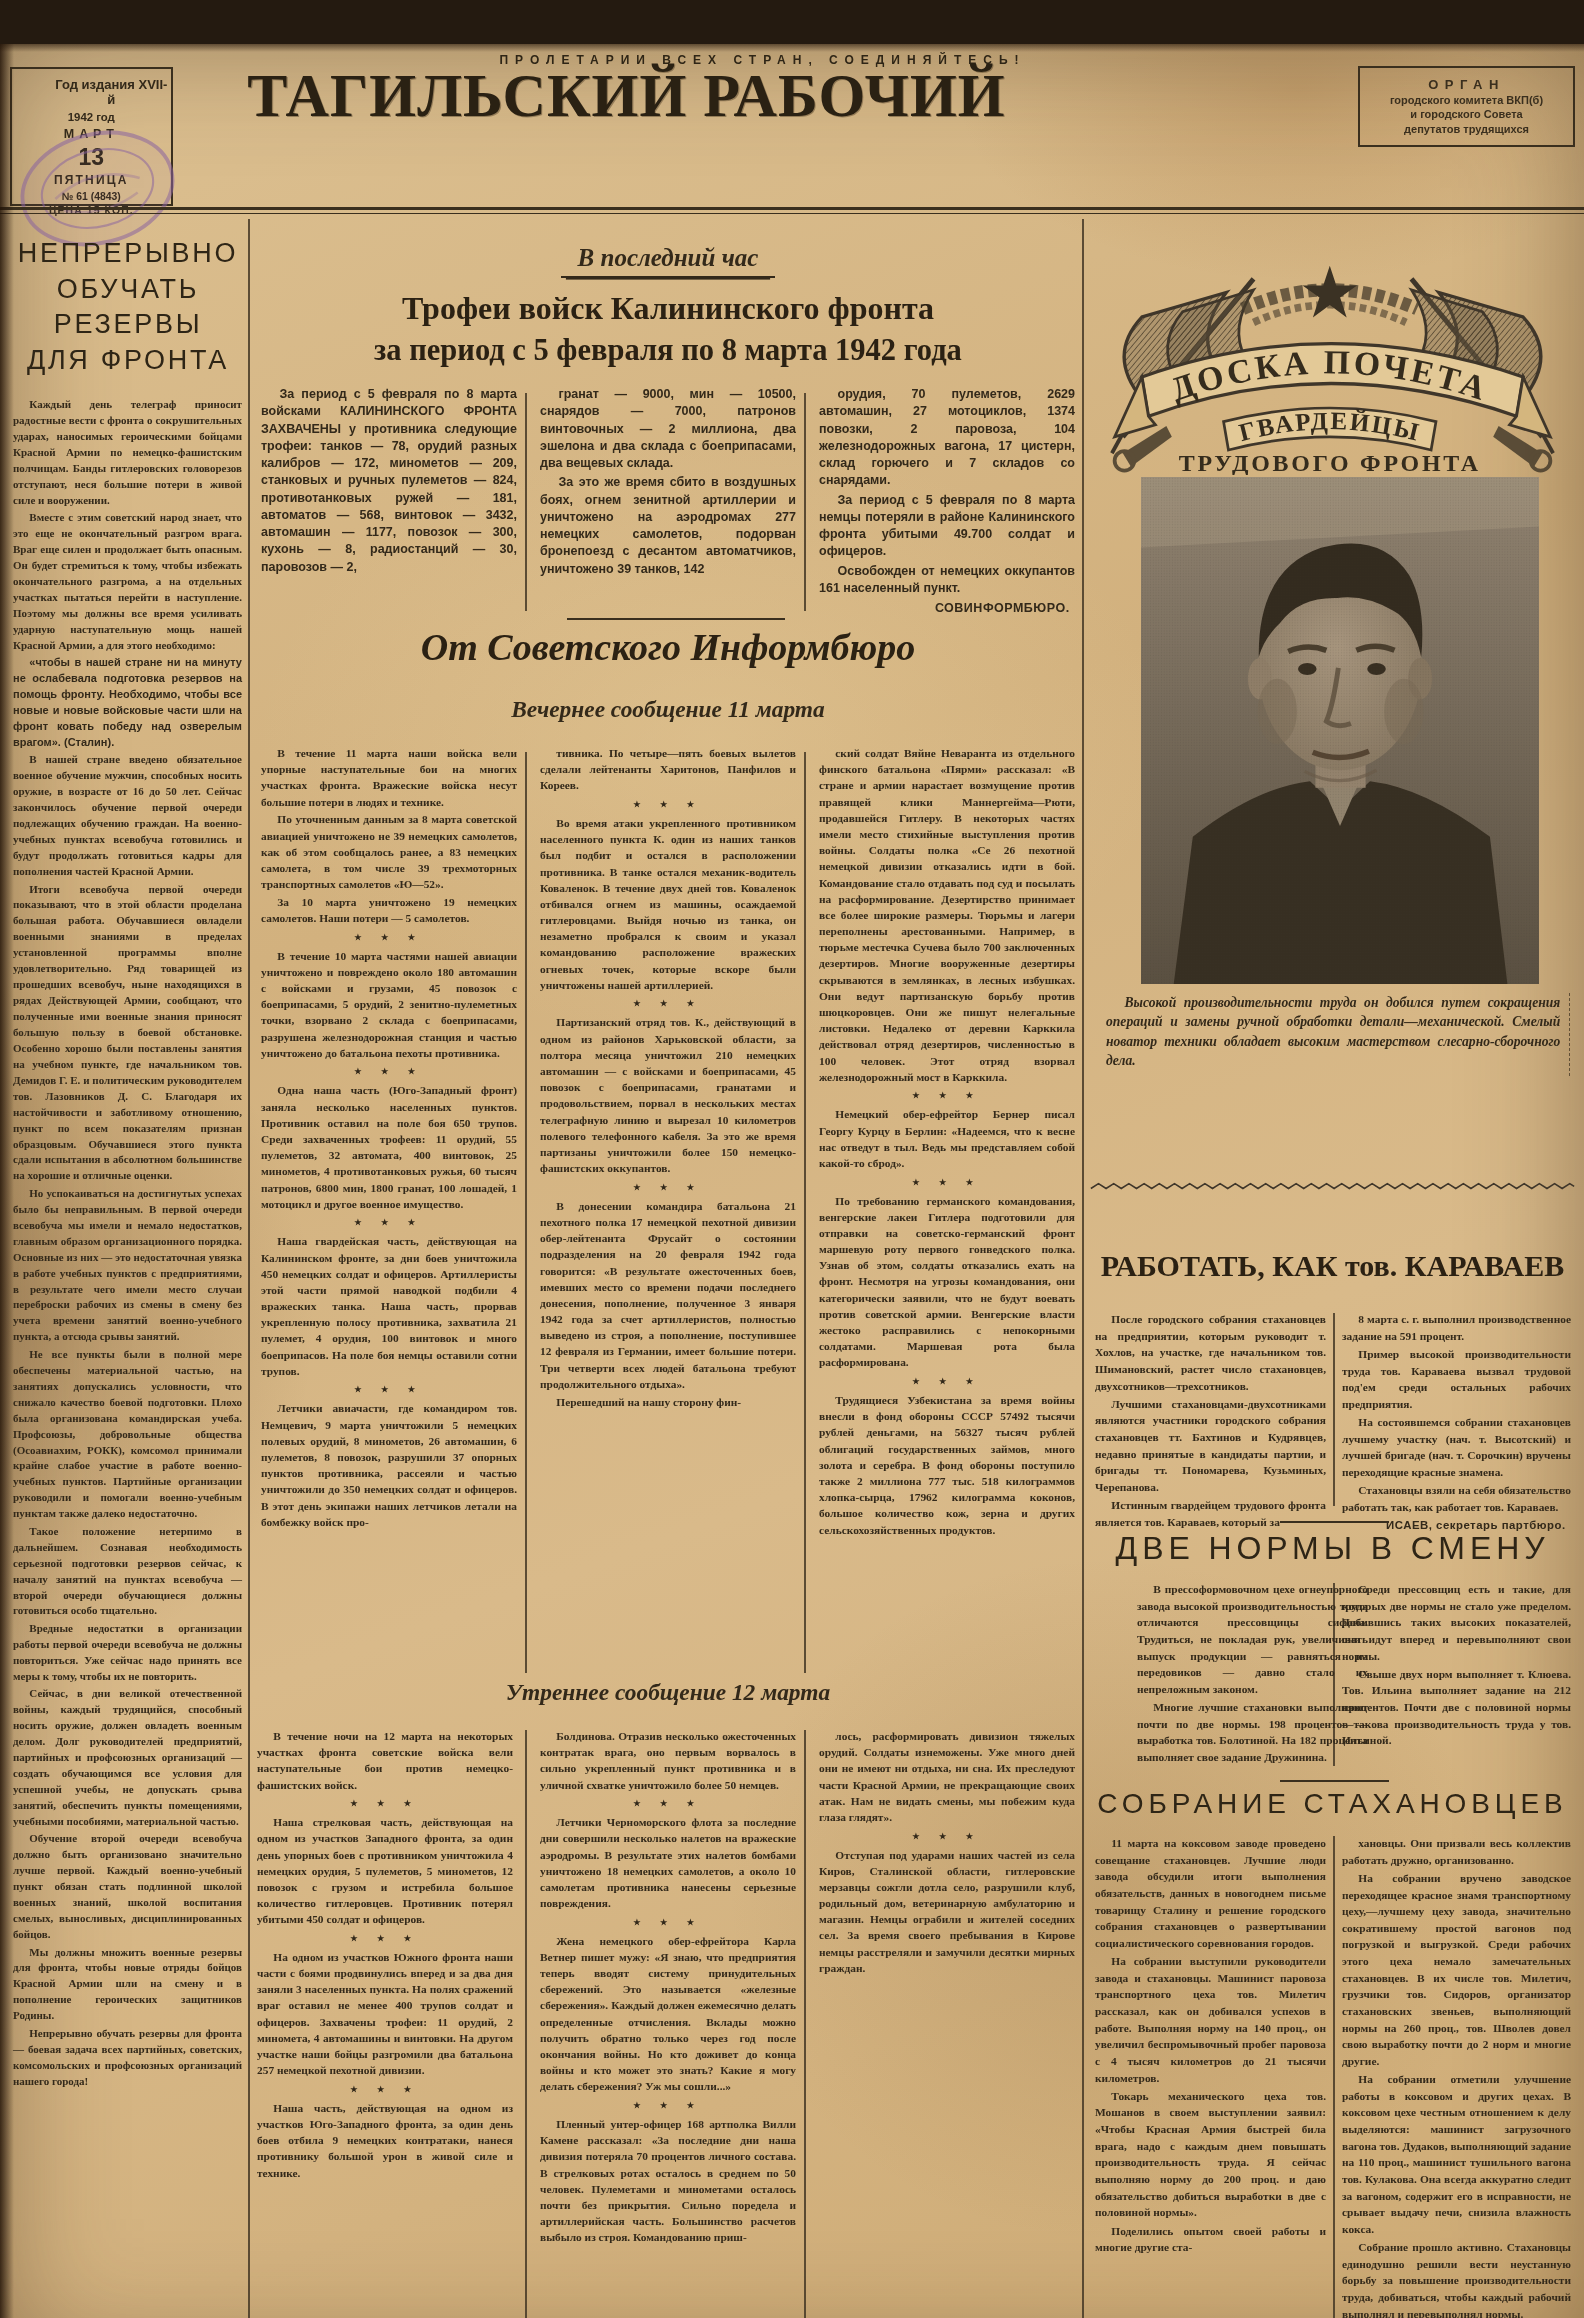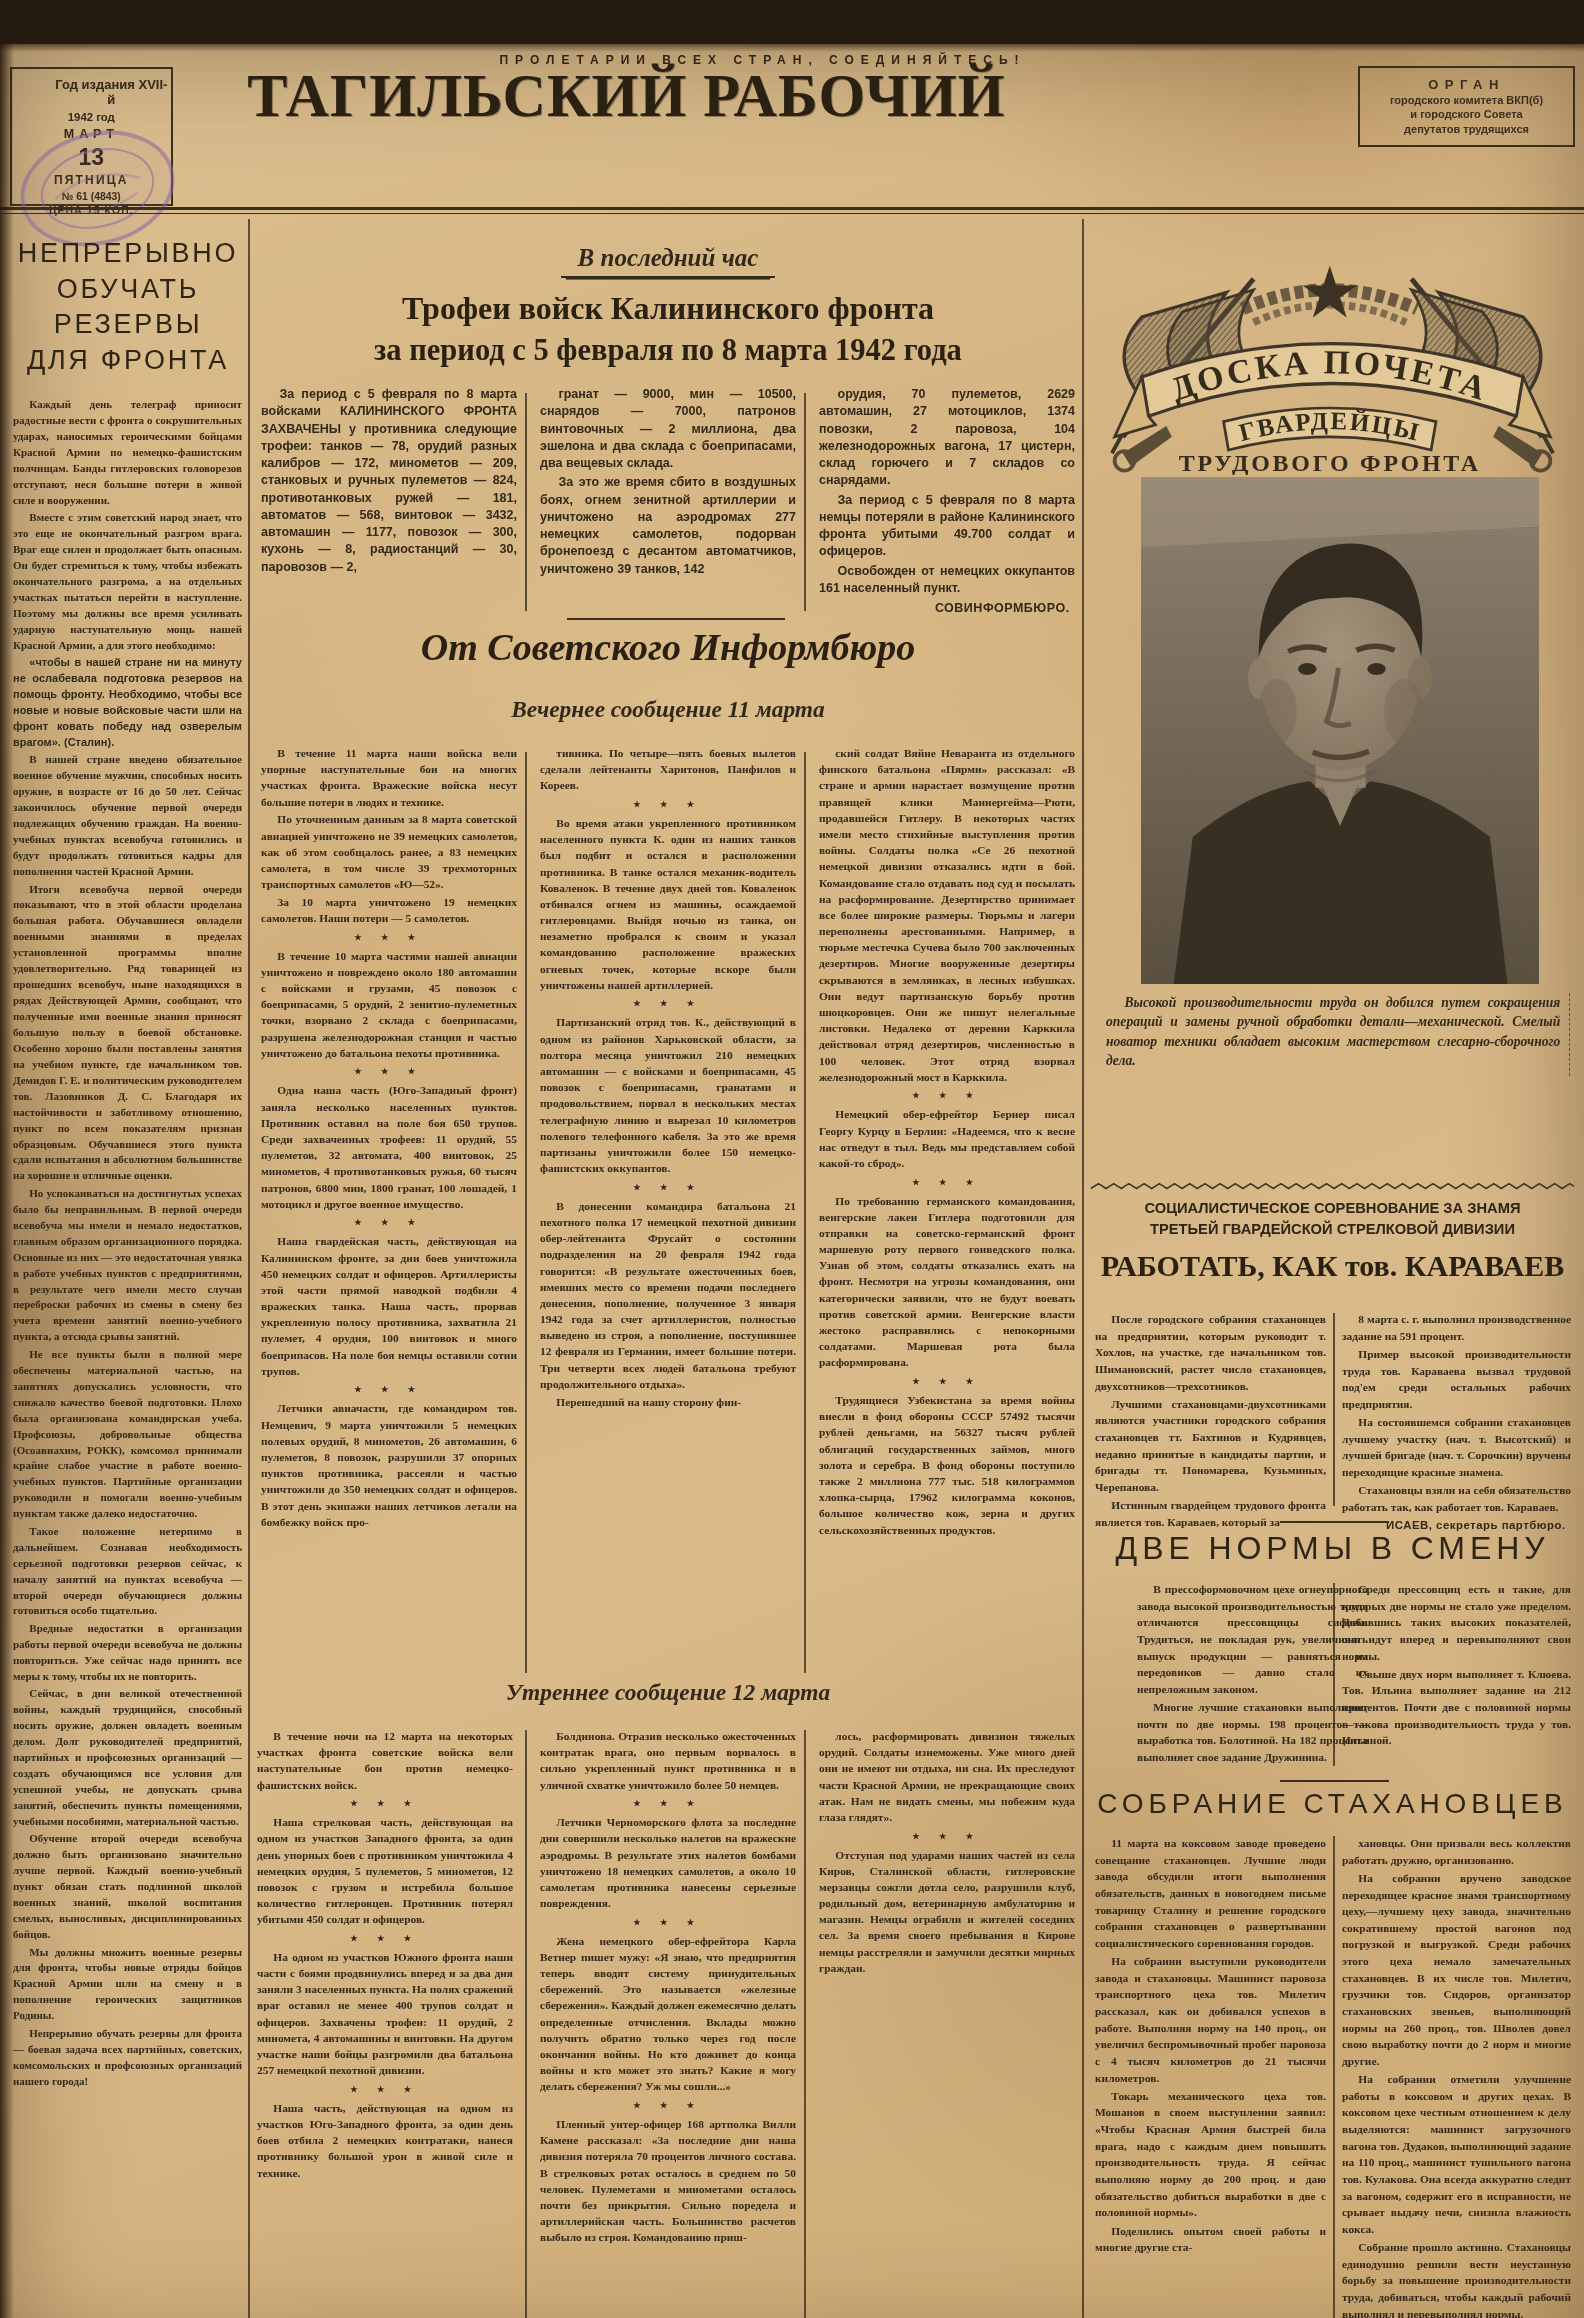--- a/index.html
+++ b/index.html
@@ -193,21 +193,21 @@
     </div>
 
   <div class="abs ib-sub" style="top:1635px;">Утреннее сообщение 12 марта</div>
   <div class="abs txt txt-mid" style="left:257px;top:1684px;width:256px;">
       <p>В течение ночи на 12 марта на некоторых участках фронта советские войска вели наступательные бои против немецко-фашистских войск.</p>
       <div class="stars">★ ★ ★</div>
       <p>Наша стрелковая часть, действующая на одном из участков Западного фронта, за один день упорных боев с противником уничтожила 4 немецких орудия, 5 пулеметов, 5 минометов, 12 повозок с грузом и истребила большое количество гитлеровцев. Противник потерял убитыми 450 солдат и офицеров.</p>
       <div class="stars">★ ★ ★</div>
       <p>На одном из участков Южного фронта наши части с боями продвинулись вперед и за два дня заняли 3 населенных пункта. На полях сражений враг оставил не менее 400 трупов солдат и офицеров. Захвачены трофеи: 11 орудий, 2 миномета, 4 автомашины и винтовки. На другом участке наши бойцы разгромили два батальона 257 немецкой пехотной дивизии.</p>
       <div class="stars">★ ★ ★</div>
-      <p>Наша часть, действующая на одном из участков Юго-Западного фронта, за один день боев отбила 2 немецких контратаки, нанеся противнику большой урон в живой силе и технике.</p>
+      <p>Наша часть, действующая на одном из участков Юго-Западного фронта, за один день боев отбила 9 немецких контратаки, нанеся противнику большой урон в живой силе и технике.</p>
     </div>
   <div class="abs txt txt-mid" style="left:540px;top:1684px;width:256px;">
       <p>Болдинова. Отразив несколько ожесточенных контратак врага, оно первым ворвалось в сильно укрепленный пункт противника и в уличной схватке уничтожило более 50 немцев.</p>
       <div class="stars">★ ★ ★</div>
       <p>Летчики Черноморского флота за последние дни совершили несколько налетов на вражеские аэродромы. В результате этих налетов бомбами уничтожено 18 немецких самолетов, а около 10 самолетам противника нанесены серьезные повреждения.</p>
       <div class="stars">★ ★ ★</div>
       <p>Жена немецкого обер-ефрейтора Карла Ветнер пишет мужу: «Я знаю, что предприятия теперь вводят систему принудительных сбережений. Это называется «железные сбережения». Каждый должен ежемесячно делать определенные отчисления. Вклады можно получить обратно только через год после окончания войны. Но кто доживет до конца войны и кто может это знать? Какие я могу делать сбережения? Уж мы сошли...»</p>
       <div class="stars">★ ★ ★</div>
       <p>Пленный унтер-офицер 168 артполка Вилли Камене рассказал: «За последние дни наша дивизия потеряла 70 процентов личного состава. В стрелковых ротах осталось в среднем по 50 человек. Пулеметами и минометами осталось почти без прикрытия. Сильно поредела и артиллерийская часть. Большинство расчетов выбыло из строя. Командованию приш-</p>
     </div>
@@ -312,24 +312,20 @@
   </svg>
 
   <div class="abs caption">
     <p>Высокой производительности труда он добился путем сокращения операций и замены ручной обработки детали—механической. Смелый новатор техники обладает высоким мастерством слесарно-сборочного дела.</p>
   </div>
 
   <svg class="abs" style="left:1090px;top:1138px;width:485px;height:8.7px;" viewBox="0 0 890 16">
     <polyline points="0,12 14,3 28,12 42,3 56,12 70,3 84,12 98,3 112,12 126,3 140,12 154,3 168,12 182,3 196,12 210,3 224,12 238,3 252,12 266,3 280,12 294,3 308,12 322,3 336,12 350,3 364,12 378,3 392,12 406,3 420,12 434,3 448,12 462,3 476,12 490,3 504,12 518,3 532,12 546,3 560,12 574,3 588,12 602,3 616,12 630,3 644,12 658,3 672,12 686,3 700,12 714,3 728,12 742,3 756,12 770,3 784,12 798,3 812,12 826,3 840,12 854,3 868,12 882,3 890,8" fill="none" stroke="#3f362a" stroke-width="3"></polyline>
   </svg>
 
-  <div class="abs sb-kicker">
-    <div>СОЦИАЛИСТИЧЕСКОЕ СОРЕВНОВАНИЕ ЗА ЗНАМЯ</div>
-    <div>ТРЕТЬЕЙ ГВАРДЕЙСКОЙ СТРЕЛКОВОЙ ДИВИЗИИ</div>
-  </div>
 
   <div class="abs sb-h-serif">РАБОТАТЬ, КАК тов. КАРАВАЕВ</div>
   <div class="vr" style="left:1333px;top:1269px;height:193px;"></div>
   <div class="abs txt txt-sb" style="left:1095px;top:1267px;width:231px;">
       <p>После городского собрания стахановцев на предприятии, которым руководит т. Хохлов, на участке, где начальником тов. Шимановский, растет число стахановцев, двухсотников—трехсотников.</p>
       <p>Лучшими стахановцами-двухсотниками являются участники городского собрания стахановцев тт. Бахтинов и Кудрявцев, недавно принятые в кандидаты партии, и бригады тт. Пономарева, Кузьминых, Черепанова.</p>
       <p>Истинным гвардейцем трудового фронта является тов. Караваев, который за</p>
     </div>
   <div class="abs txt txt-sb" style="left:1342px;top:1267px;width:229px;">
       <p>8 марта с. г. выполнил производственное задание на 591 процент.</p>

